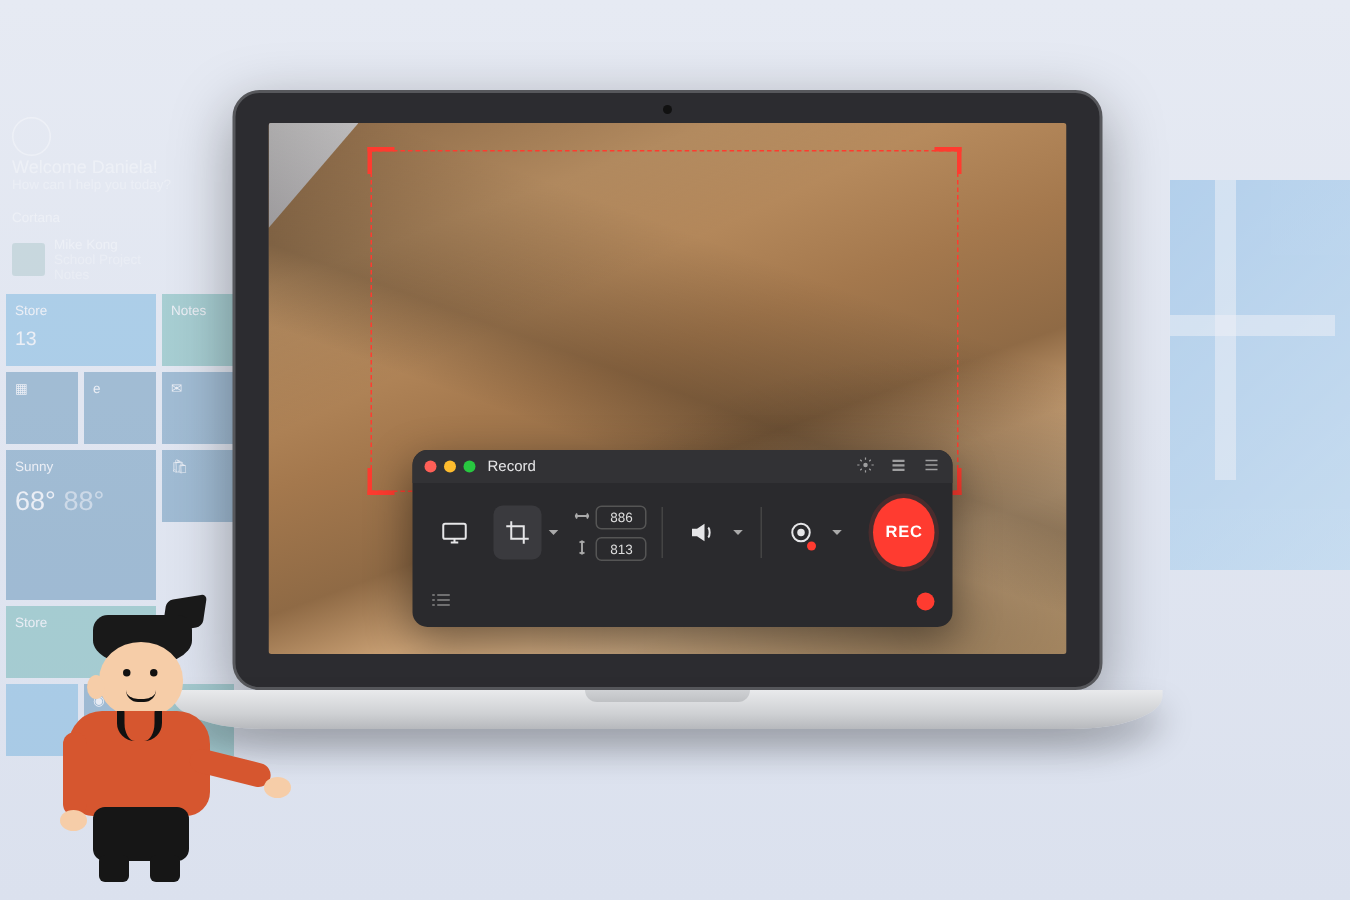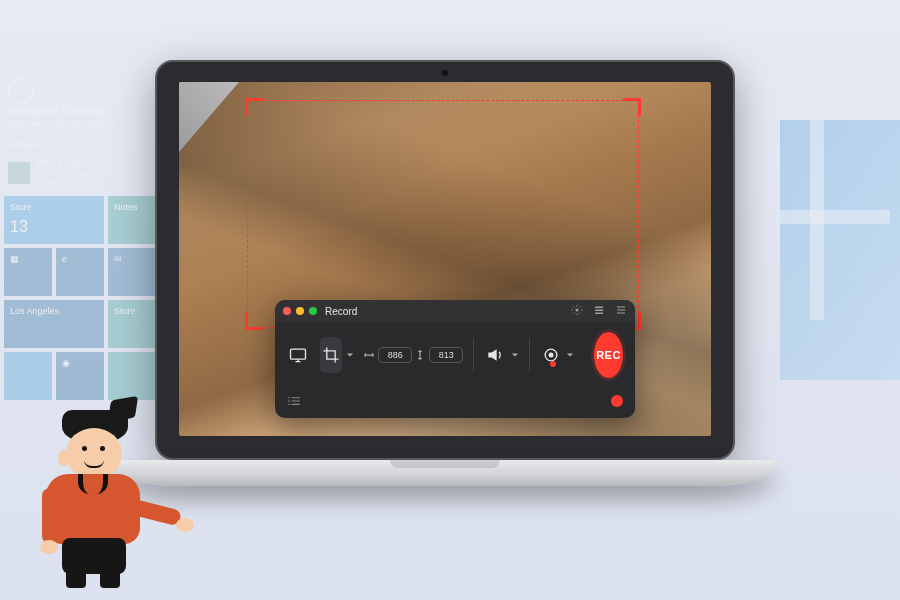--- a/index.html
+++ b/index.html
@@ -101,21 +101,21 @@
   .title-icons svg{width:12px;height:12px}
   .panel-body{display:flex;align-items:center;gap:10px;padding:10px 12px}
   .ico-btn{
     width:36px;height:36px;border-radius:6px;display:flex;align-items:center;justify-content:center;
     background:transparent;color:#eee;cursor:pointer;
   }
   .ico-btn.selected{background:#3a3a3e}
   .ico-btn svg{width:20px;height:20px;stroke:#e6e6e8;stroke-width:1.6;fill:none}
   .chev{width:10px;height:36px;display:flex;align-items:center;justify-content:center;cursor:pointer;margin-left:-6px}
   .chev svg{width:8px;height:8px;fill:#aaa}
-  .dims{display:flex;gap:3px}
+  .dims{display:flex;flex-direction:column;gap:3px}
   .dimrow{display:flex;align-items:center;gap:4px}
   .dimlab svg{width:10px;height:10px;stroke:#aaa;fill:none;stroke-width:1.5}
   .dimval{
     width:34px;height:16px;border:1px solid #555;border-radius:4px;
     font-size:9px;display:flex;align-items:center;justify-content:center;color:#ddd;
     background:#2a2a2d;
   }
   .divider{width:1px;height:34px;background:#444}
   .rec-btn{
     width:46px;height:46px;border-radius:50%;background:#ff3b30;
@@ -166,32 +166,39 @@
     <div class="av"></div>
     <div>
       <div>Mike Kong</div>
       <div style="opacity:.7">School Project</div>
       <div style="opacity:.7">Notes</div>
     </div>
   </div>
   <div class="row">
     <div class="tile med">
       <span>Store</span>
-      <div style="font-size:16px;margin-top:6px">13</div>
+      <div style="font-size:13px;margin-top:6px">13</div>
     </div>
     <div class="tile wide teal"><span>Notes</span></div>
   </div>
   <div class="row">
     <div class="tile small dark">▦</div>
     <div class="tile small dark">e</div>
     <div class="tile small dark">✉</div>
     <div class="tile small orange">♪</div>
   </div>
   <div class="row">
-    <div class="tile med dark"><span>Los Angeles</span></div>
+    <div class="tile tall dark">
+      <div>Sunny</div>
+      <div style="font-size:18px;margin-top:8px"><span>68°</span> <span style="opacity:.6">88°</span></div>
+    </div>
+    <div class="tile small dark">🛍</div>
+    <div class="tile small orange">◧</div>
+  </div>
+  <div class="row">
     <div class="tile med teal"><span>Store</span></div>
   </div>
   <div class="row">
     <div class="tile small"></div>
     <div class="tile small dark">◉</div>
     <div class="tile small teal"></div>
   </div>
 </div>
 
 <div class="winright"></div>

